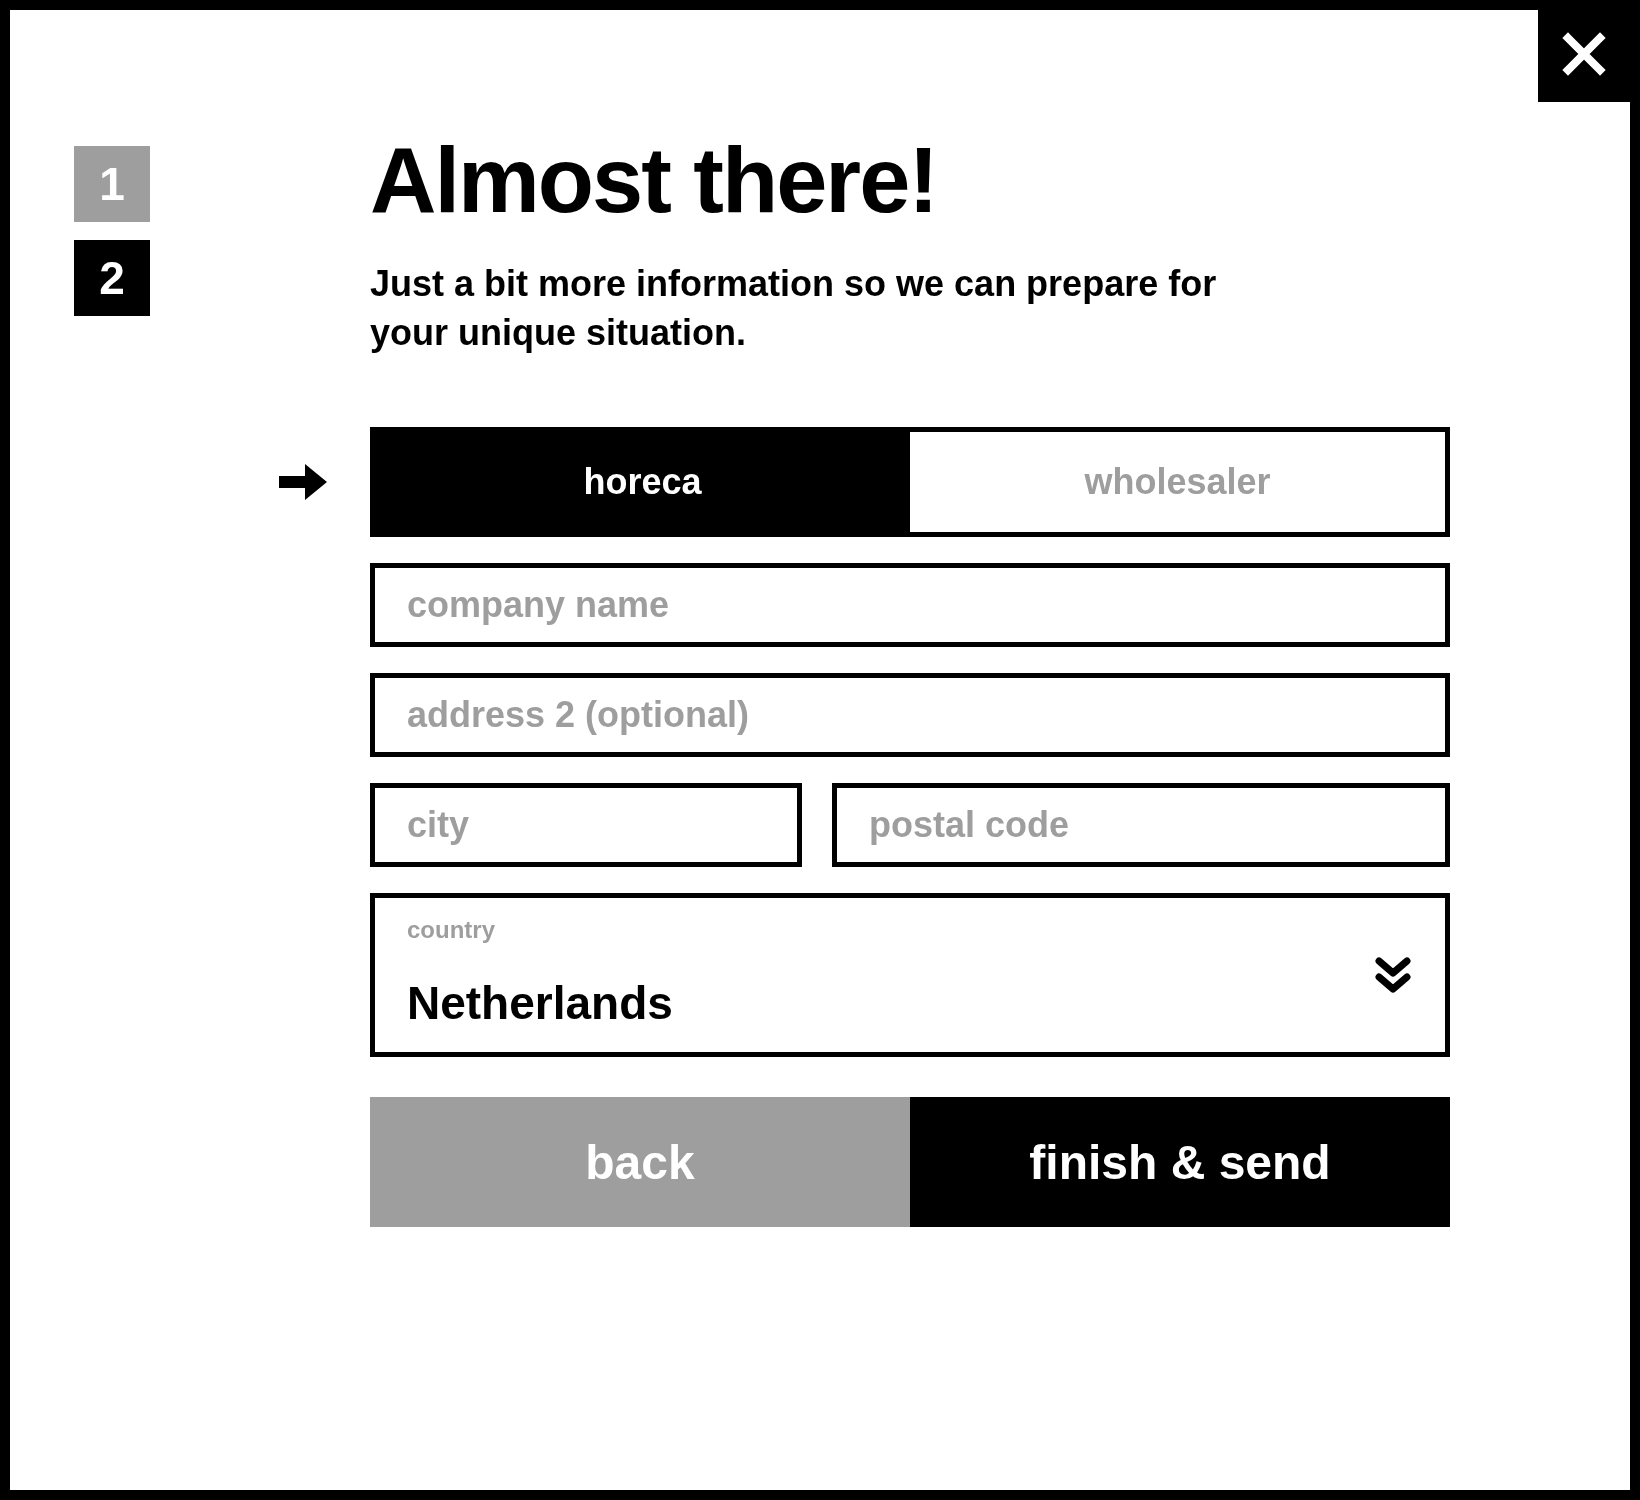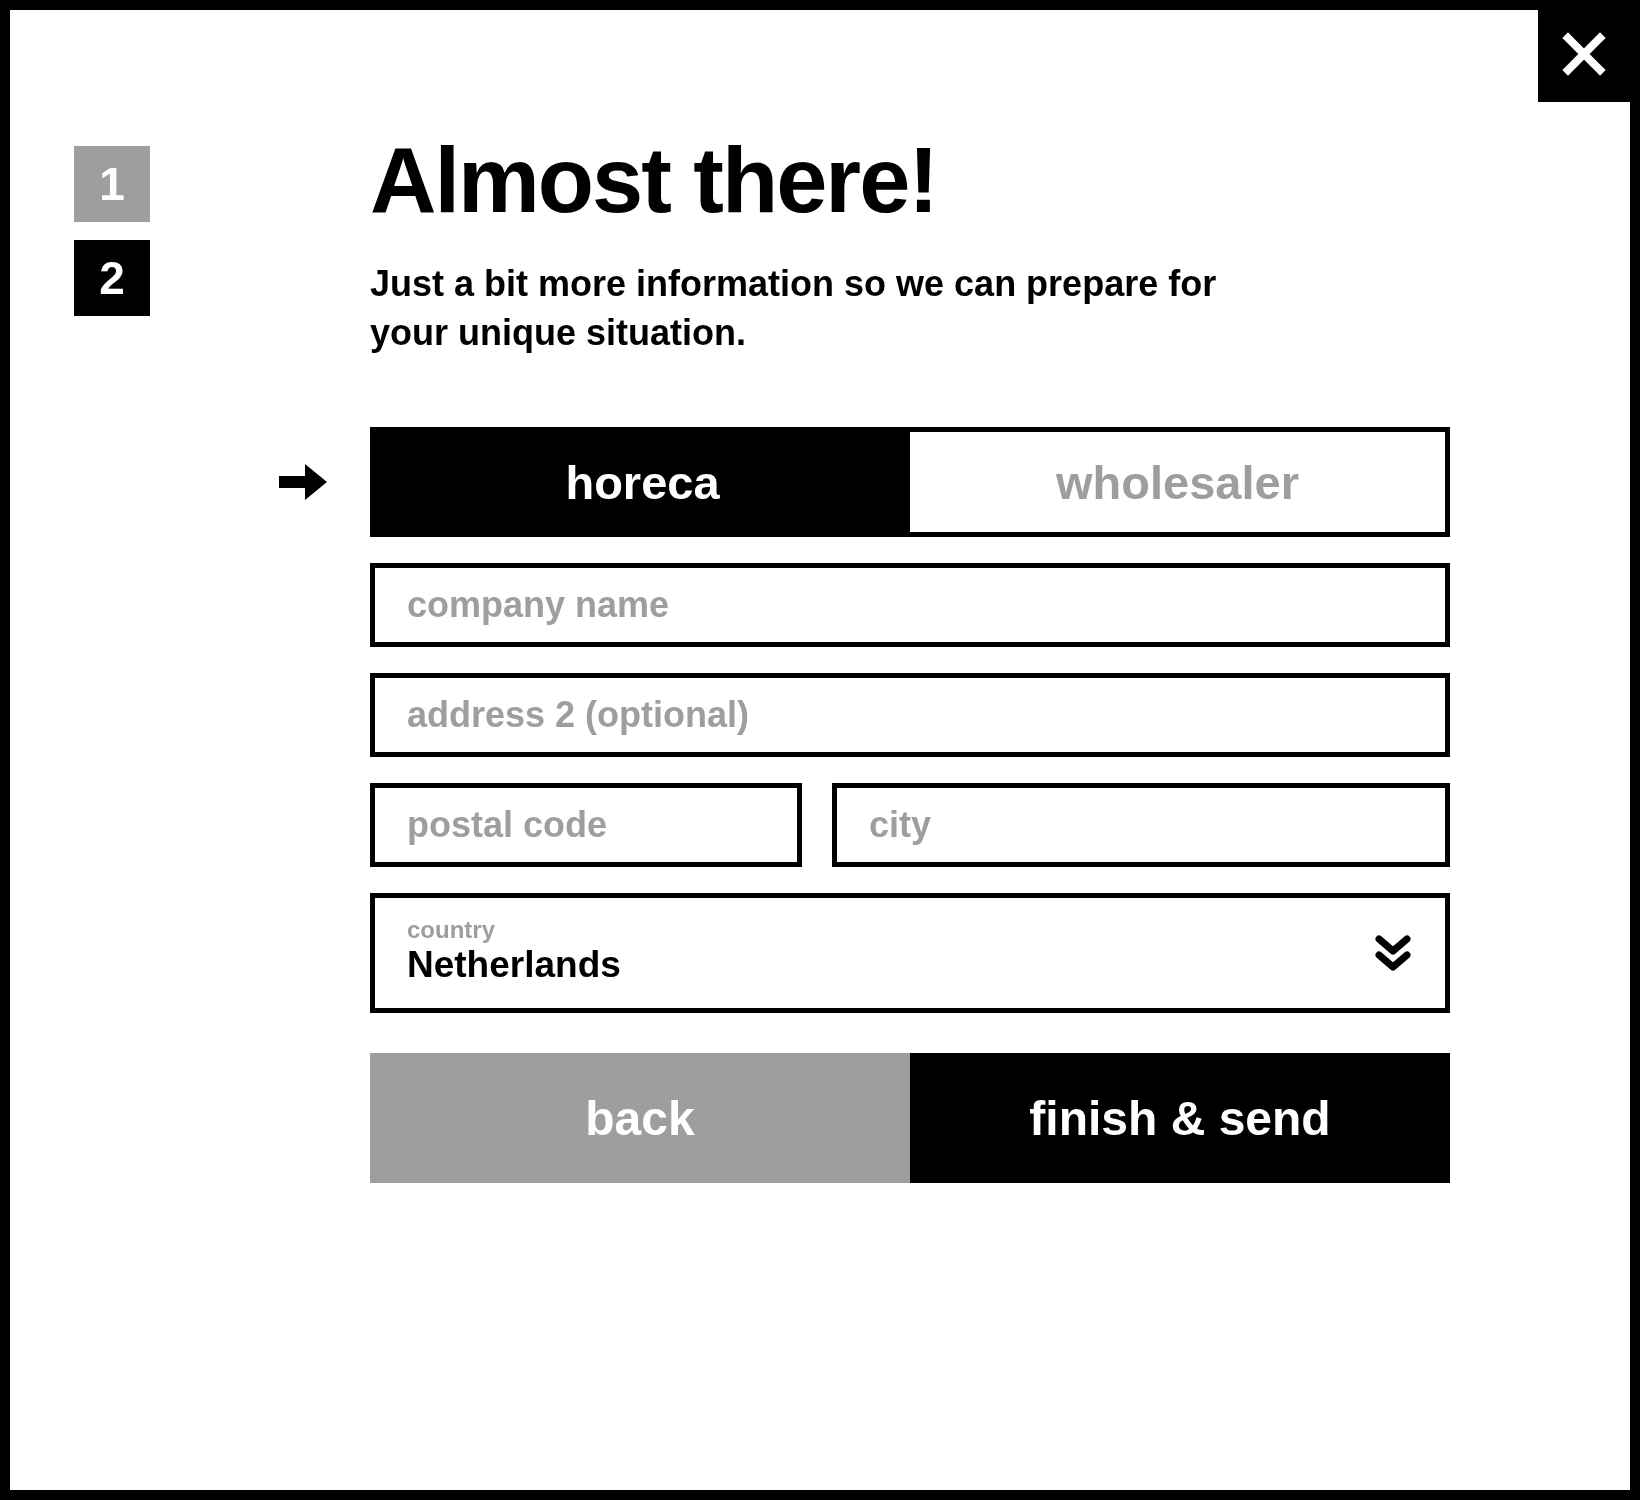--- a/index.html
+++ b/index.html
@@ -80,21 +80,21 @@
     width: 100%;
     border: 5px solid #000;
     margin-bottom: 26px;
   }
   .tab {
     flex: 1;
     height: 100px;
     display: flex;
     align-items: center;
     justify-content: center;
-    font-size: 47px;
+    font-size: 36px;
     font-weight: 700;
     cursor: pointer;
   }
   .tab.selected { background: #000; color: #fff; }
   .tab.unselected { background: #fff; color: #9e9e9e; }
 
   .field {
     width: 100%;
     border: 5px solid #000;
     margin-bottom: 26px;
@@ -130,23 +130,24 @@
     cursor: pointer;
     margin-bottom: 40px;
   }
   .select-label {
     font-size: 24px;
     font-weight: 600;
     color: #9e9e9e;
     margin-bottom: 0;
   }
   .select-value {
-    font-size: 37px;
+    font-size: 46px;
     font-weight: 700;
     color: #000;
+    margin-top: 32px;
   }
   .select-chevron {
     position: absolute;
     right: 34px;
     top: 50%;
     transform: translateY(-50%);
     width: 36px; height: 40px;
   }
 
   .buttons {
@@ -203,24 +204,24 @@
       <input type="text" placeholder="company name" style="">
     </div>
 
 
     <div class="field">
       <input type="text" placeholder="address 2 (optional)" style="">
     </div>
 
     <div class="row-two">
       <div class="field">
-        <input type="text" placeholder="postal code" style="">
+        <input type="text" placeholder="city" style="">
       </div>
       <div class="field">
-        <input type="text" placeholder="city" style="">
+        <input type="text" placeholder="postal code" style="">
       </div>
     </div>
 
     <div class="select-field">
       <div class="select-label">country</div>
       <div class="select-value">Netherlands</div>
       <span class="select-chevron">
         <svg viewBox="0 0 36 40">
           <path d="M4 6 L18 18 L32 6" stroke="#000" stroke-width="7" fill="none" stroke-linecap="round" stroke-linejoin="round"></path>
           <path d="M4 22 L18 34 L32 22" stroke="#000" stroke-width="7" fill="none" stroke-linecap="round" stroke-linejoin="round"></path>

